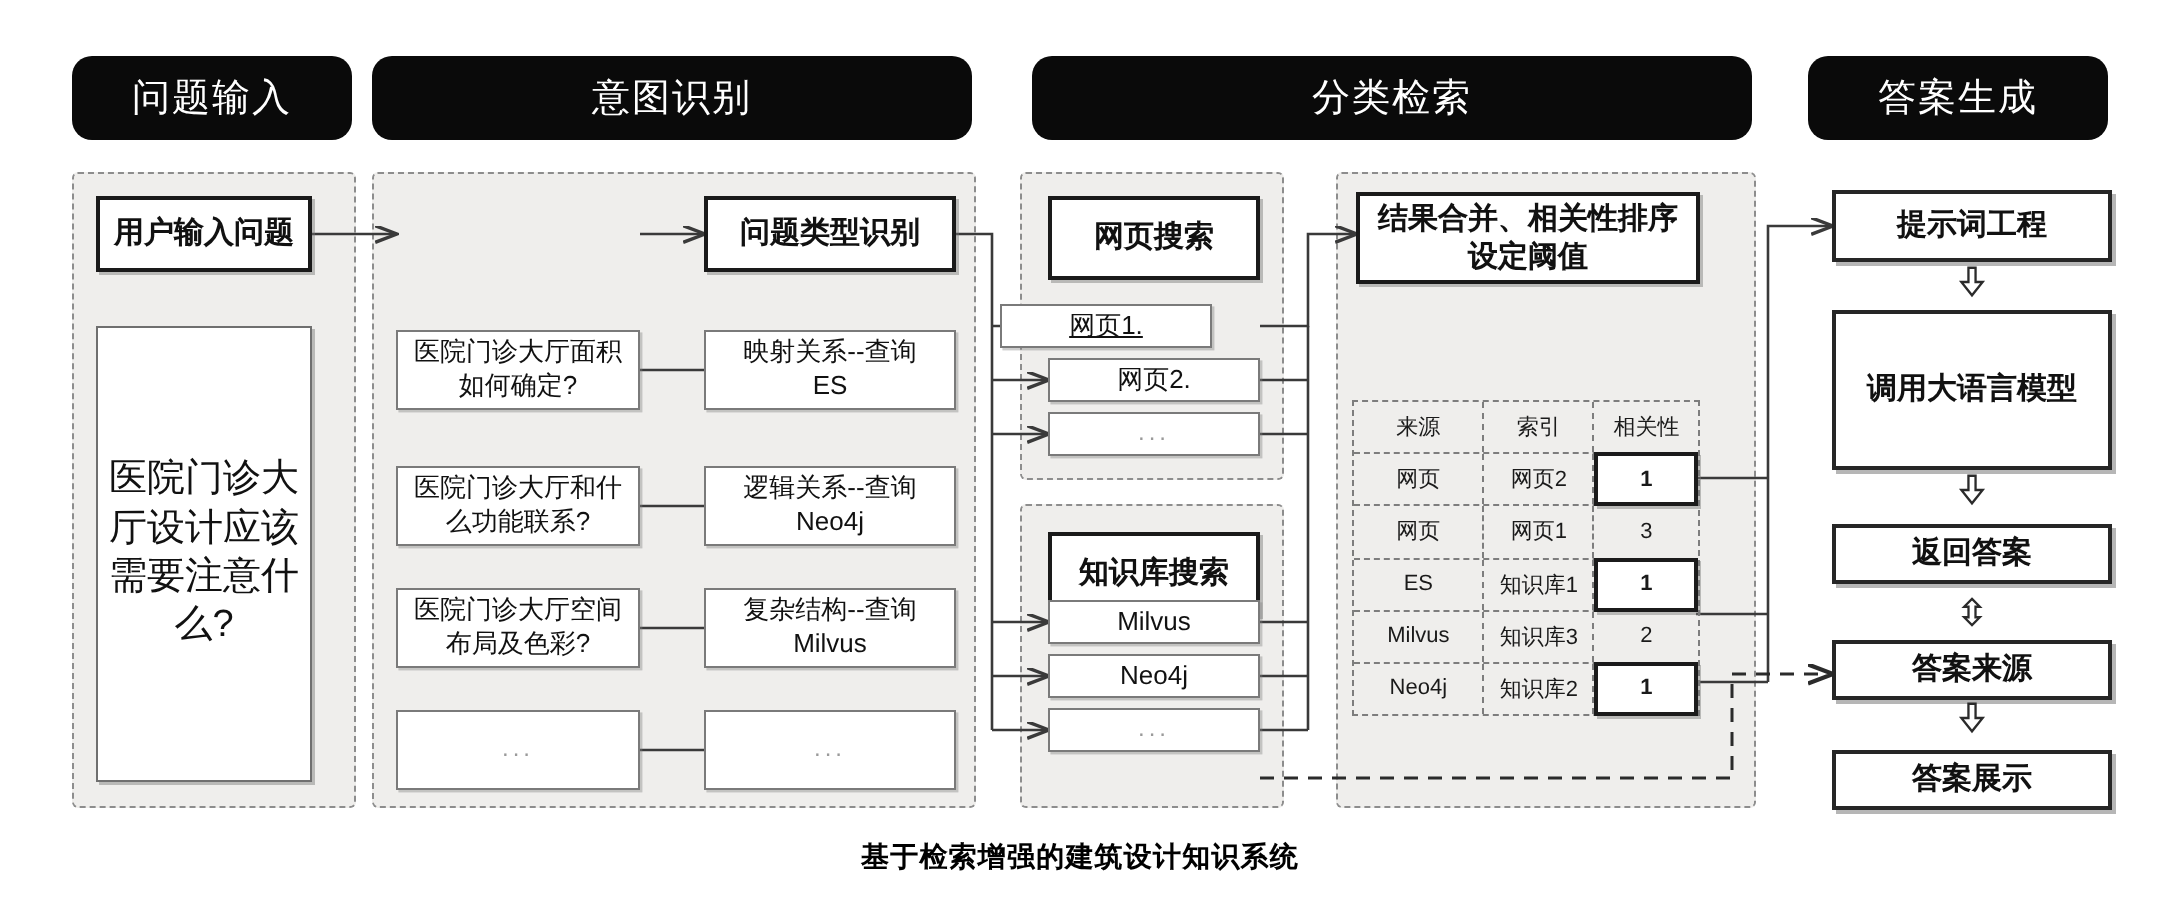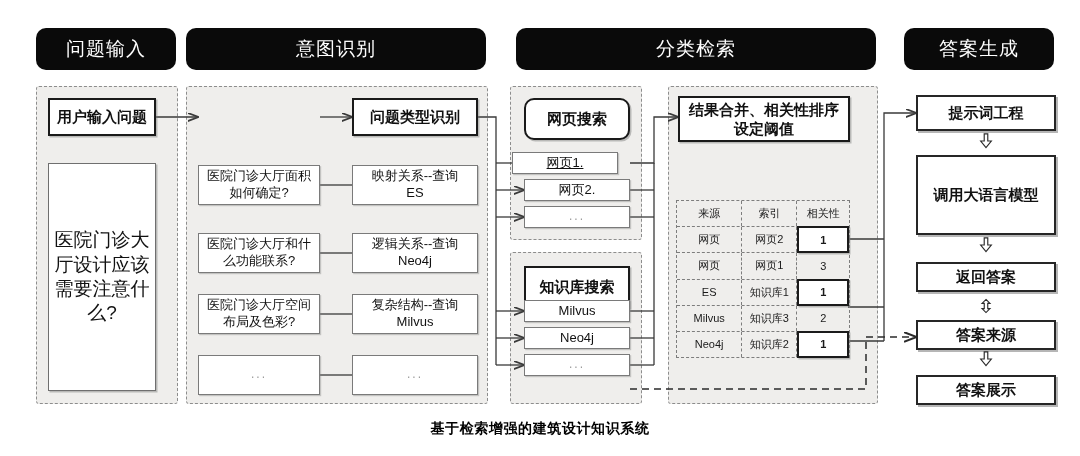--- a/index.html
+++ b/index.html
@@ -213,24 +213,24 @@
 Neo4j</span>
     </div>
   <div class="node thin" style="left:352px; top:294px; width:126px; height:40px;">
     <span style="white-space:pre-line">复杂结构--查询
 Milvus</span>
     </div>
   <div class="node thin" style="left:352px; top:355px; width:126px; height:40px;">
     <span class="ell">...</span>
     </div>
 
-  <div class="node strong" style="left:524px; top:98px; width:106px; height:42px;border-radius:10px;">
+  <div class="node strong" style="left:524px; top:98px; width:106px; height:42px;">
     <span>网页搜索</span>
     </div>
-  <div class="node thin" style="left:512px; top:152px; width:106px; height:22px;text-decoration:underline;">
+  <div class="node thin" style="left:500px; top:152px; width:106px; height:22px;text-decoration:underline;">
     <span>网页1.</span>
     </div>
   <div class="node thin" style="left:524px; top:179px; width:106px; height:22px;">
     <span>网页2.</span>
     </div>
   <div class="node thin" style="left:524px; top:206px; width:106px; height:22px;">
     <span class="ell">...</span>
     </div>
 
   <div class="node strong" style="left:524px; top:266px; width:106px; height:42px;">

